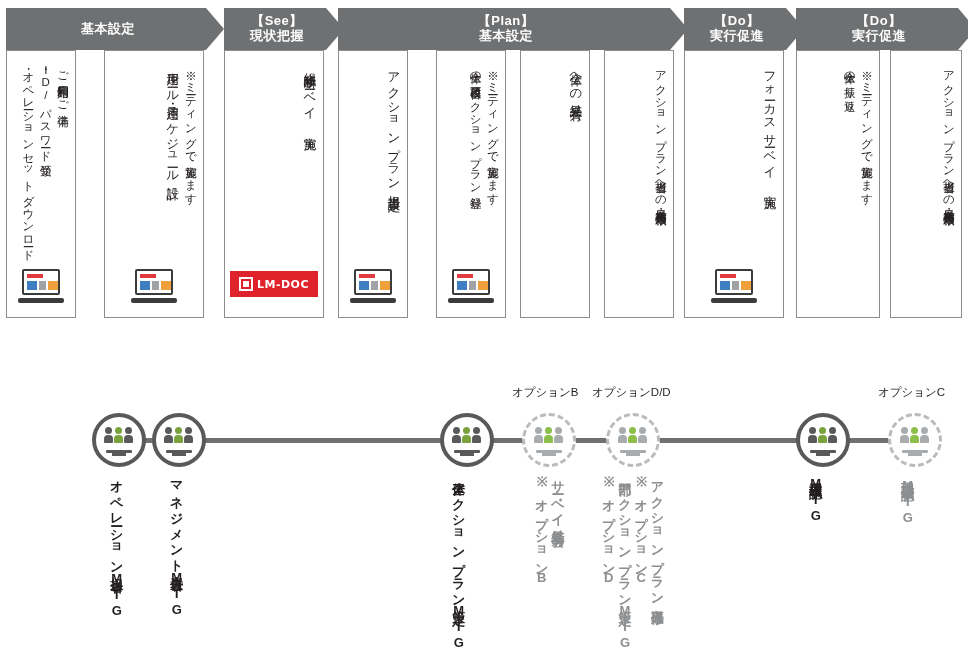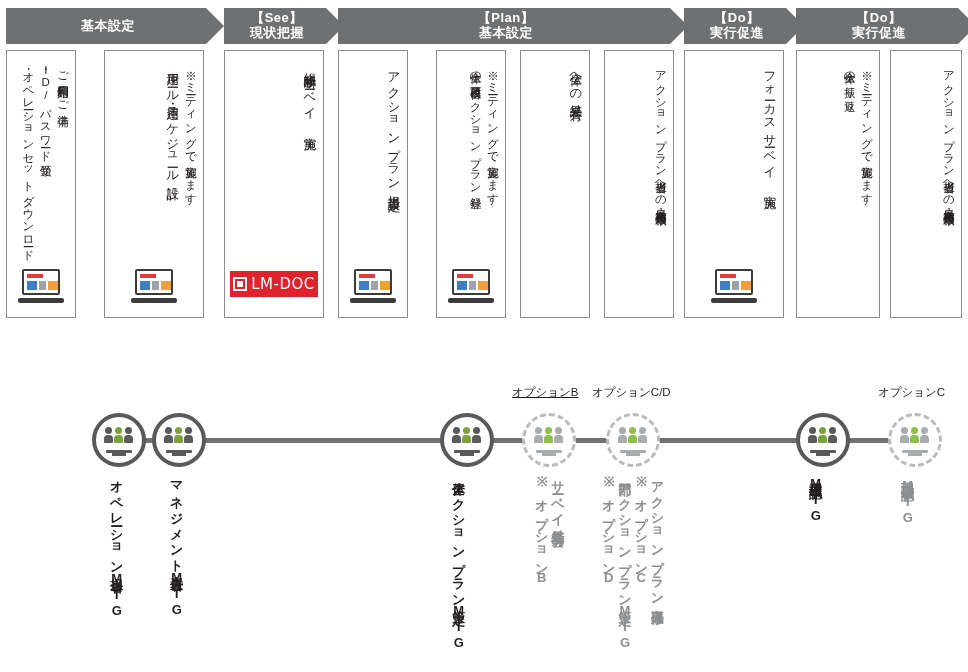--- a/index.html
+++ b/index.html
@@ -24,21 +24,21 @@
   
   .banner-row {
     position: absolute;
     top: 8px;
     left: 0;
     width: 968px;
     height: 36px;
   }
   .banner {
     position: absolute;
-    height: 36px;
+    height: 42px;
     background: #6f7072;
     color: #ffffff;
     font-size: 14px;
     font-weight: bold;
     display: flex;
     flex-direction: column;
     align-items: center;
     justify-content: center;
     line-height: 1.15;
     text-align: center;
@@ -181,22 +181,22 @@
     content: "";
     position: absolute;
     left: 2px;
     top: 2px;
     width: 6px;
     height: 6px;
     background: #ffffff;
   }
   .lmdoc .wordmark {
     color: #ffffff;
-    font-size: 15px;
-    font-weight: normal;
+    font-size: 11px;
+    font-weight: bold;
     letter-spacing: 0.5px;
     font-family: "DejaVu Sans", sans-serif;
   }
 
   
   .timeline {
     position: absolute;
     left: 0;
     top: 380px;
     width: 968px;
@@ -478,37 +478,37 @@
         <span class="head accent" style="left:13px;"></span>
           <span class="body accent" style="left:12px;"></span>
         <span class="head" style="left:23px;"></span>
           <span class="body" style="left:22px;"></span>
         <span class="table"></span>
           <span class="table2"></span>
       </div>
     </div>
     <div class="node-label" style="left:450px;">全体アクションプラン策定MTG</div>
 
-    <div class="option-label" style="left:512px;text-decoration:underline;">オプションB</div>
+    <div class="option-label" style="left:512px;">オプションB</div>
     <div class="node dashed" style="left:522px;">
       <div class="glyph">
         <span class="head" style="left:3px;"></span>
           <span class="body" style="left:2px;"></span>
         <span class="head accent" style="left:13px;"></span>
           <span class="body accent" style="left:12px;"></span>
         <span class="head" style="left:23px;"></span>
           <span class="body" style="left:22px;"></span>
         <span class="table"></span>
           <span class="table2"></span>
       </div>
     </div>
     <div class="node-label muted" style="left:533px;">サーベイ結果共有会
 ※オプションB</div>
 
-    <div class="option-label" style="left:592px;">オプションC/D</div>
+    <div class="option-label" style="left:592px;">オプションD/D</div>
     <div class="node dashed" style="left:606px;">
       <div class="glyph">
         <span class="head" style="left:3px;"></span>
           <span class="body" style="left:2px;"></span>
         <span class="head accent" style="left:13px;"></span>
           <span class="body accent" style="left:12px;"></span>
         <span class="head" style="left:23px;"></span>
           <span class="body" style="left:22px;"></span>
         <span class="table"></span>
           <span class="table2"></span>

